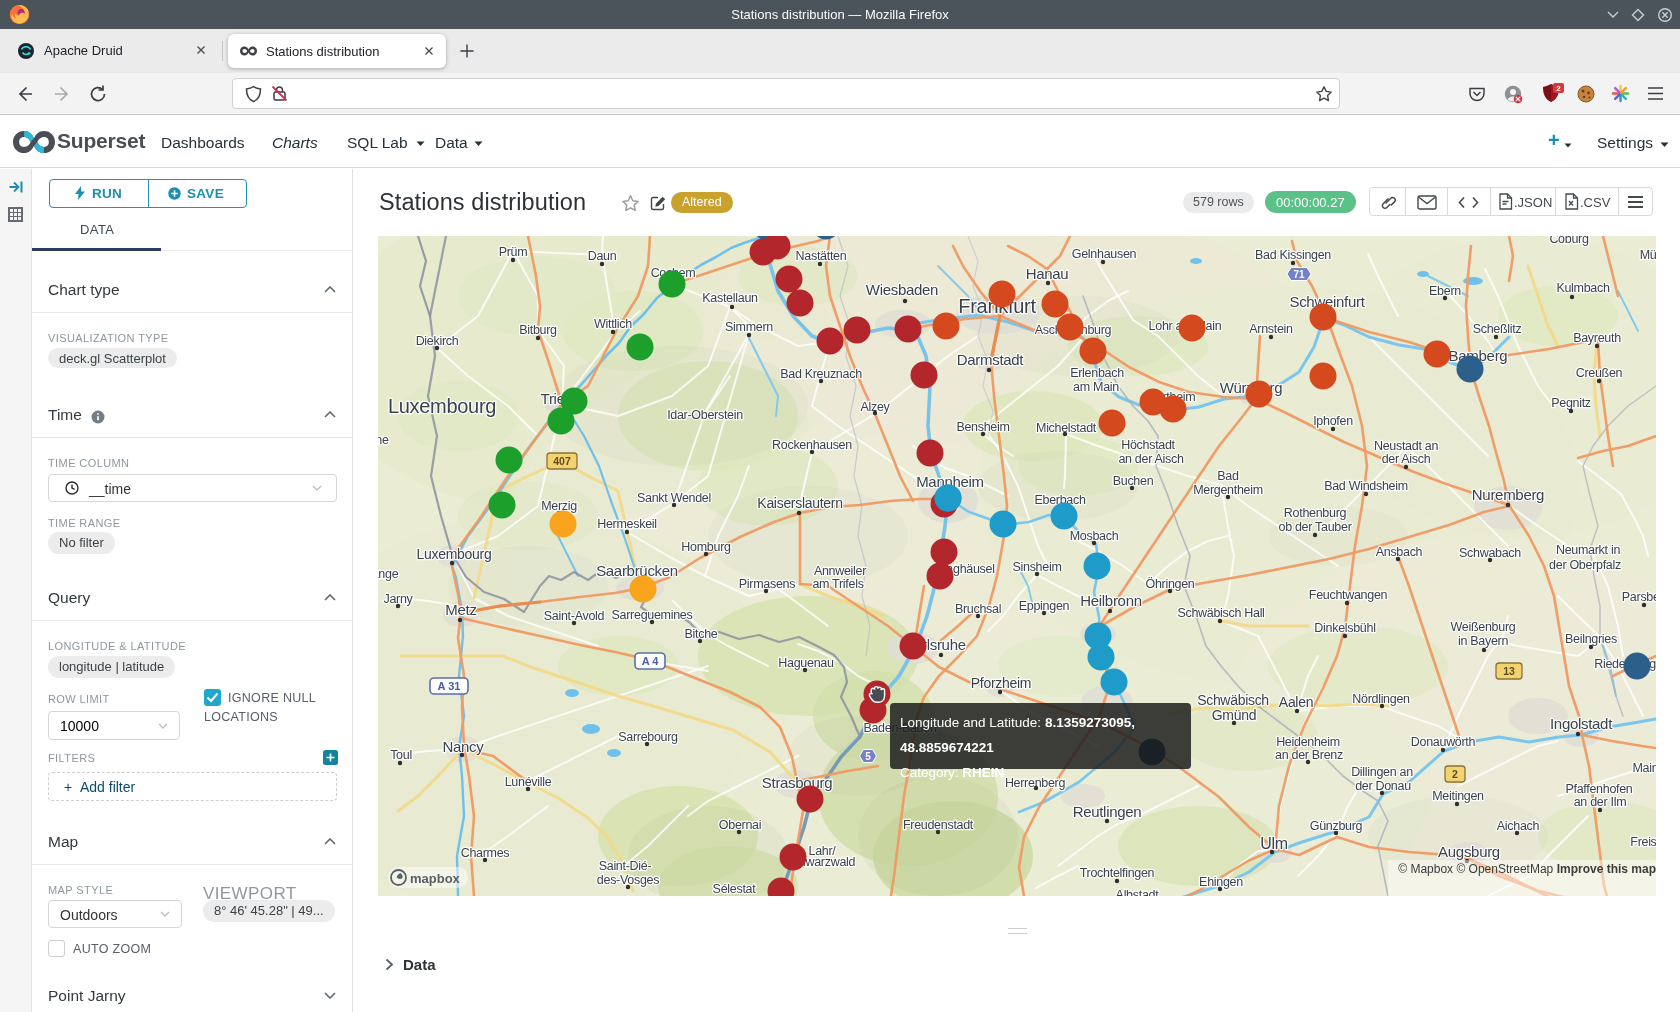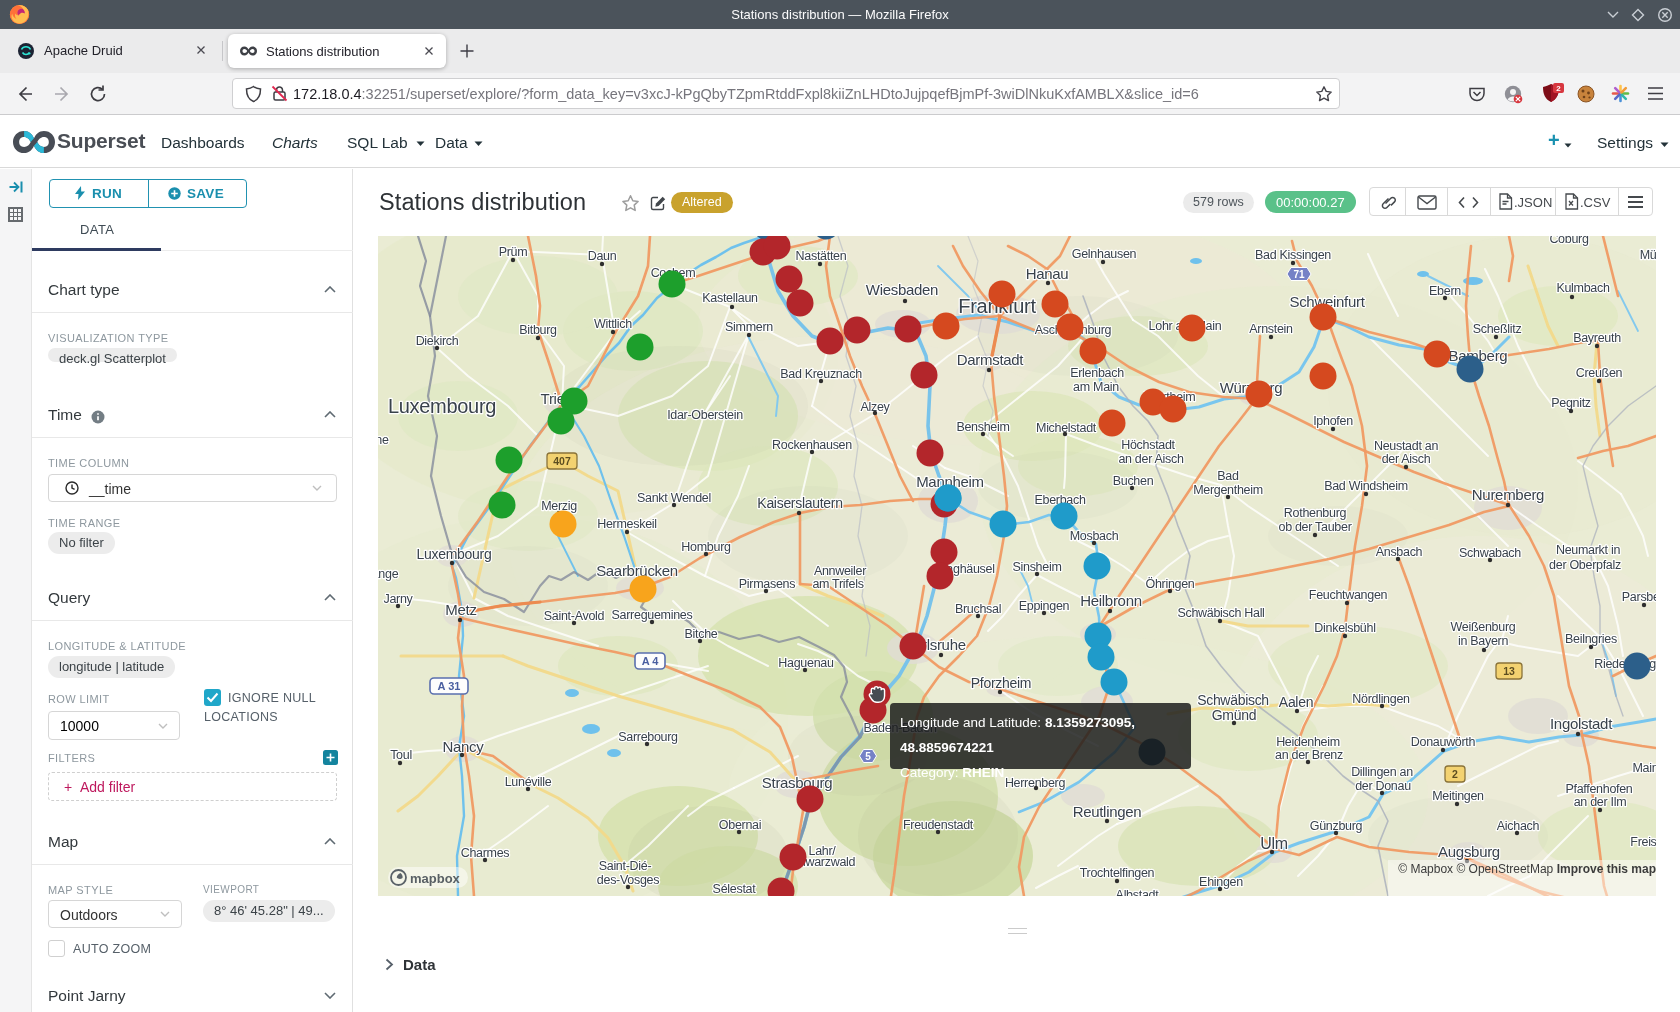--- a/index.html
+++ b/index.html
@@ -68,21 +68,20 @@
 <svg class="abs" style="left:245px;top:12px" width="17" height="18" viewBox="0 0 17 18" fill="none" stroke="#3e3d43" stroke-width="1.5">
       <path d="M8.5,1.5 C10.5,3 13,3.8 15.5,4 C15.5,10 13.5,14.5 8.5,16.5 C3.5,14.5 1.5,10 1.5,4 C4,3.8 6.5,3 8.5,1.5 Z"></path>
     </svg>
 <svg class="abs" style="left:270px;top:11px" width="19" height="19" viewBox="0 0 19 19">
 <g fill="none" stroke="#3e3d43" stroke-width="1.5">
         <rect x="4" y="8" width="11" height="8" rx="1.5"></rect>
         <path d="M6.5,8 V6 a3,3 0 0 1 6,0 v2"></path>
       </g>
 <path d="M2.5,2.5 L16.5,16.5" stroke="#e22850" stroke-width="1.8"></path>
 </svg>
-<div class="abs" style="left:293px;top:13px;width:1010px;overflow:hidden;white-space:nowrap;font-size:14.5px;color:#76757c;"><span style="color:#1c1b22;">172.18.0.4</span>:32251/superset/explore/?form_data_key=v3xcJ-kPgQbyTZpmRtddFxpl8kiiZnLHDtoJujpqefBjmPf-3wiDlNkuKxfAMBLX&amp;slice_id=6</div>
 <svg class="abs" style="left:1315px;top:12px" width="18" height="18" viewBox="0 0 18 18" fill="none" stroke="#45444b" stroke-width="1.4">
       <path d="M9,1.8 l2.2,4.6 5,0.7 -3.6,3.5 0.9,5 -4.5,-2.4 -4.5,2.4 0.9,-5 -3.6,-3.5 5,-0.7 z" stroke-linejoin="round"></path>
     </svg>
 <svg class="abs" style="left:1468px;top:12px" width="18" height="18" viewBox="0 0 18 18" fill="none" stroke="#3e3d43" stroke-width="1.5">
       <path d="M2,3.5 h14 v5 a7,7 0 0 1 -14,0 z"></path>
       <path d="M5.5,7 l3.5,3.5 L12.5,7"></path>
     </svg>
 <svg class="abs" style="left:1503px;top:11px" width="20" height="20" viewBox="0 0 20 20">
 <circle cx="10" cy="10" r="8.2" fill="#8f8f96"></circle>
 <circle cx="10" cy="8" r="3" fill="#f3f3f4"></circle>
@@ -168,21 +167,21 @@
 <div class="abs" style="left:187px;top:186px;font-size:13.5px;font-weight:bold;color:#1a8fae;letter-spacing:0.3px;">SAVE</div>
 <div class="abs" style="left:80px;top:222px;font-size:13px;color:#3f4b54;letter-spacing:0.4px;">DATA</div>
 <div class="abs" style="left:32px;top:248px;width:129px;height:3px;background:#2e3b60;"></div>
 <div class="abs" style="left:161px;top:250px;width:192px;height:1px;background:#ececec;"></div>
 <div class="abs" style="left:48px;top:281px;font-size:15.5px;font-weight:500;color:#33393d;">Chart type</div>
 <svg class="abs" style="left:324px;top:286px" width="12" height="7" viewBox="0 0 12 7" fill="none" stroke="#5f6a72" stroke-width="1.6">
     <path d="M1,6 L6,1 L11,6"></path>
   </svg>
 <div class="abs" style="left:32px;top:312px;width:321px;height:1px;background:#e8e8e8;"></div>
 <div class="abs" style="left:48px;top:332px;font-size:11px;color:#8e989f;letter-spacing:0.4px;">VISUALIZATION TYPE</div>
-<div class="abs" style="left:48px;top:348px;height:14px;background:#ececec;border-radius:11px;font-size:13px;color:#3c4348;padding:3px 11px 0;white-space:nowrap;">deck.gl Scatterplot</div>
+<div class="abs" style="left:48px;top:348px;height:20px;background:#ececec;border-radius:11px;font-size:13px;color:#3c4348;padding:3px 11px 0;white-space:nowrap;">deck.gl Scatterplot</div>
 <div class="abs" style="left:48px;top:406px;font-size:15.5px;font-weight:500;color:#33393d;">Time</div>
 <svg class="abs" style="left:324px;top:411px" width="12" height="7" viewBox="0 0 12 7" fill="none" stroke="#5f6a72" stroke-width="1.6">
     <path d="M1,6 L6,1 L11,6"></path>
   </svg>
 <svg class="abs" style="left:91px;top:410px" width="14" height="14" viewBox="0 0 14 14">
     <circle cx="7" cy="7" r="6.5" fill="#737d84"></circle>
     <path d="M7,3.2 v1.6 M7,6.2 v4" stroke="#fff" stroke-width="1.7"></path>
   </svg>
 <div class="abs" style="left:32px;top:437px;width:321px;height:1px;background:#e8e8e8;"></div>
 <div class="abs" style="left:48px;top:457px;font-size:11px;color:#8e989f;letter-spacing:0.4px;">TIME COLUMN</div>
@@ -215,28 +214,28 @@
 <div class="abs" style="left:60px;top:718px;font-size:14px;color:#000000;">10000</div>
 <svg class="abs" style="left:158px;top:723px" width="10" height="6" viewBox="0 0 10 6" fill="none" stroke="#bfbfbf" stroke-width="1.4">
     <path d="M1,1 L5,5 L9,1"></path>
   </svg>
 <div class="abs" style="left:48px;top:752px;font-size:11px;color:#8e989f;letter-spacing:0.4px;">FILTERS</div>
 <div class="abs" style="left:323px;top:750px;width:15px;height:15px;background:#14849e;border-radius:2.5px;"></div>
 <svg class="abs" style="left:326px;top:753px" width="9" height="9" viewBox="0 0 9 9" stroke="#fff" stroke-width="1.6">
     <path d="M4.5,0.5 v8 M0.5,4.5 h8"></path>
   </svg>
 <div class="abs" style="left:48px;top:772px;width:289px;height:29px;border:1px dashed #cfcfcf;border-radius:4px;"></div>
-<div class="abs" style="left:64px;top:779px;font-size:14px;color:#be185d;">+&nbsp;&nbsp;Add filter</div>
+<div class="abs" style="left:64px;top:779px;font-size:14px;color:#0c4a6e;">+&nbsp;&nbsp;Add filter</div>
 <div class="abs" style="left:48px;top:833px;font-size:15.5px;font-weight:500;color:#33393d;">Map</div>
 <svg class="abs" style="left:324px;top:838px" width="12" height="7" viewBox="0 0 12 7" fill="none" stroke="#5f6a72" stroke-width="1.6">
     <path d="M1,6 L6,1 L11,6"></path>
   </svg>
 <div class="abs" style="left:32px;top:864px;width:321px;height:1px;background:#e8e8e8;"></div>
 <div class="abs" style="left:48px;top:884px;font-size:11px;color:#8e989f;letter-spacing:0.4px;">MAP STYLE</div>
-<div class="abs" style="left:203px;top:884px;font-size:10px;color:#8e989f;letter-spacing:0.4px;">VIEWPORT</div>
+<div class="abs" style="left:203px;top:884px;font-size:17px;color:#8e989f;letter-spacing:0.4px;">VIEWPORT</div>
 <div class="abs" style="left:48px;top:900px;width:134px;height:28px;border:1px solid #d6d6d6;border-radius:4px;background:#fff;"></div>
 <div class="abs" style="left:60px;top:907px;font-size:14px;color:#333;">Outdoors</div>
 <svg class="abs" style="left:160px;top:911px" width="10" height="6" viewBox="0 0 10 6" fill="none" stroke="#bfbfbf" stroke-width="1.4">
     <path d="M1,1 L5,5 L9,1"></path>
   </svg>
 <div class="abs" style="left:203px;top:900px;height:22px;background:#ececec;border-radius:11px;font-size:13px;color:#3c4348;padding:3px 11px 0;white-space:nowrap;">8° 46' 45.28" | 49...</div>
 <div class="abs" style="left:48px;top:940px;width:17px;height:17px;background:#fff;border:1.5px solid #d0d0d0;border-radius:3px;"></div>
 <div class="abs" style="left:73px;top:942px;font-size:12.5px;color:#566069;letter-spacing:0.3px;">AUTO ZOOM</div>
 <div class="abs" style="left:48px;top:987px;font-size:15.5px;font-weight:500;color:#33393d;">Point Jarny</div>
 <svg class="abs" style="left:324px;top:992px" width="12" height="7" viewBox="0 0 12 7" fill="none" stroke="#5f6a72" stroke-width="1.6">

